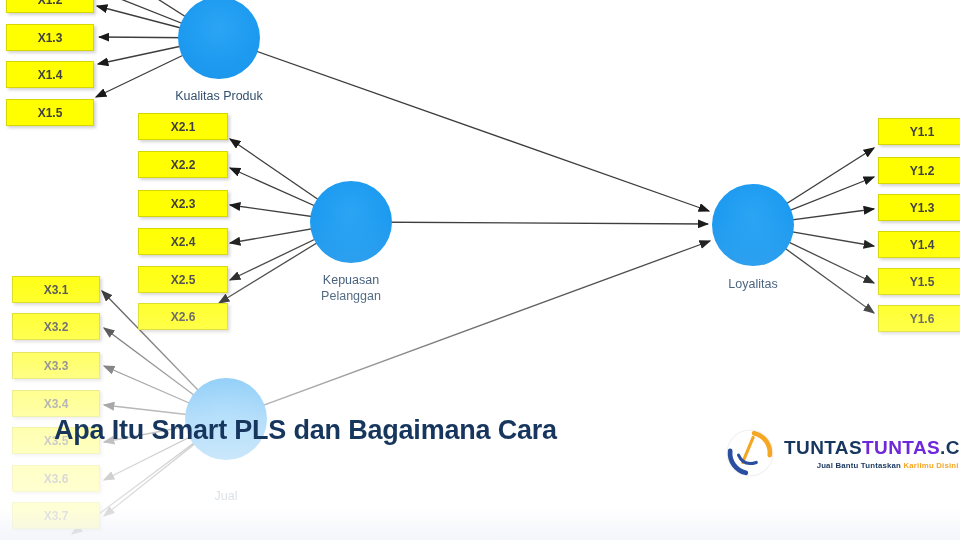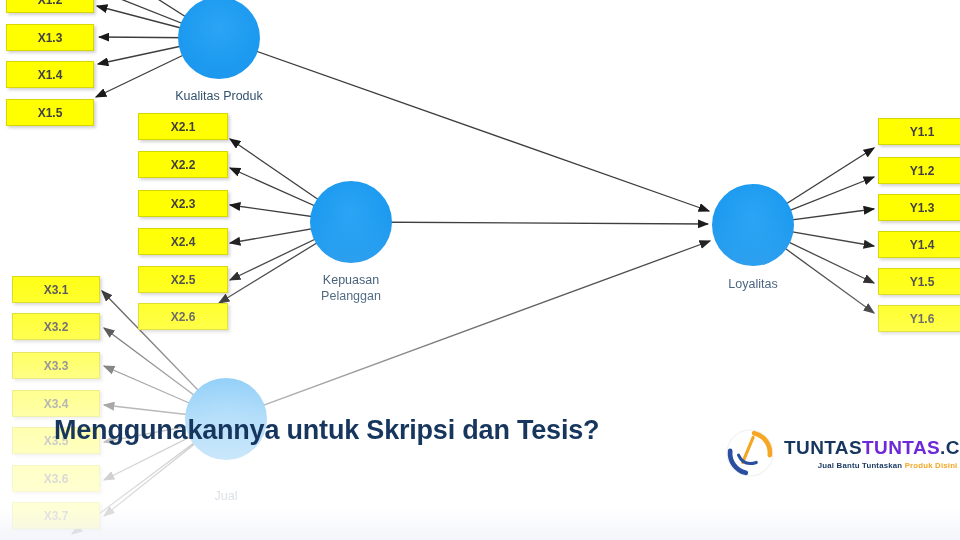--- a/index.html
+++ b/index.html
@@ -137,30 +137,30 @@
   <div class="clabel" style="left:271px;top:272px;">
     <span style="display:block;">Kepuasan</span>
     <span style="display:block;">Pelanggan</span>
   </div>
   <div class="clabel" style="left:673px;top:276px;">Loyalitas</div>
   <div class="clabel" style="left:146px;top:488px;">Jual</div>
 
   <div class="overlay"></div>
 
   <h1 class="title">
-    <span>Menggunakannya untuk Skripsi dan Tesis?</span>
+    <span>Apa Itu Smart PLS dan Bagaimana Cara</span>
   </h1>
 
   <div class="brand">
     <svg class="brand-icon" viewBox="0 0 46 46">
       <circle cx="23" cy="23" r="22" fill="#ffffff" stroke="#f0f0f0" stroke-width="1"></circle>
       <path d="M27 4 A19.5 19.5 0 0 1 42 25" stroke="#f5a623" stroke-width="4.5" fill="none" stroke-linecap="round"></path>
       <path d="M19 42 A19.5 19.5 0 0 1 4 21" stroke="#2a4fa0" stroke-width="4.5" fill="none" stroke-linecap="round"></path>
       <path d="M26 8 L16 32" stroke="#f5a623" stroke-width="3" stroke-linecap="round"></path>
       <path d="M12 25 q5 11 17 7" stroke="#2a4fa0" stroke-width="3" fill="none" stroke-linecap="round"></path>
     </svg>
     <div>
       <div class="brand-name"><span>TUNTAS</span><span class="orange">TUNTAS</span><span>.COM</span></div>
-      <div class="brand-tagline"><span>Jual Bantu Tuntaskan </span><span class="orange">Produk Disini</span></div>
+      <div class="brand-tagline"><span>Jual Bantu Tuntaskan </span><span class="orange">Karilmu Disini</span></div>
     </div>
   </div>
 
 </div>
 
 </body></html>

